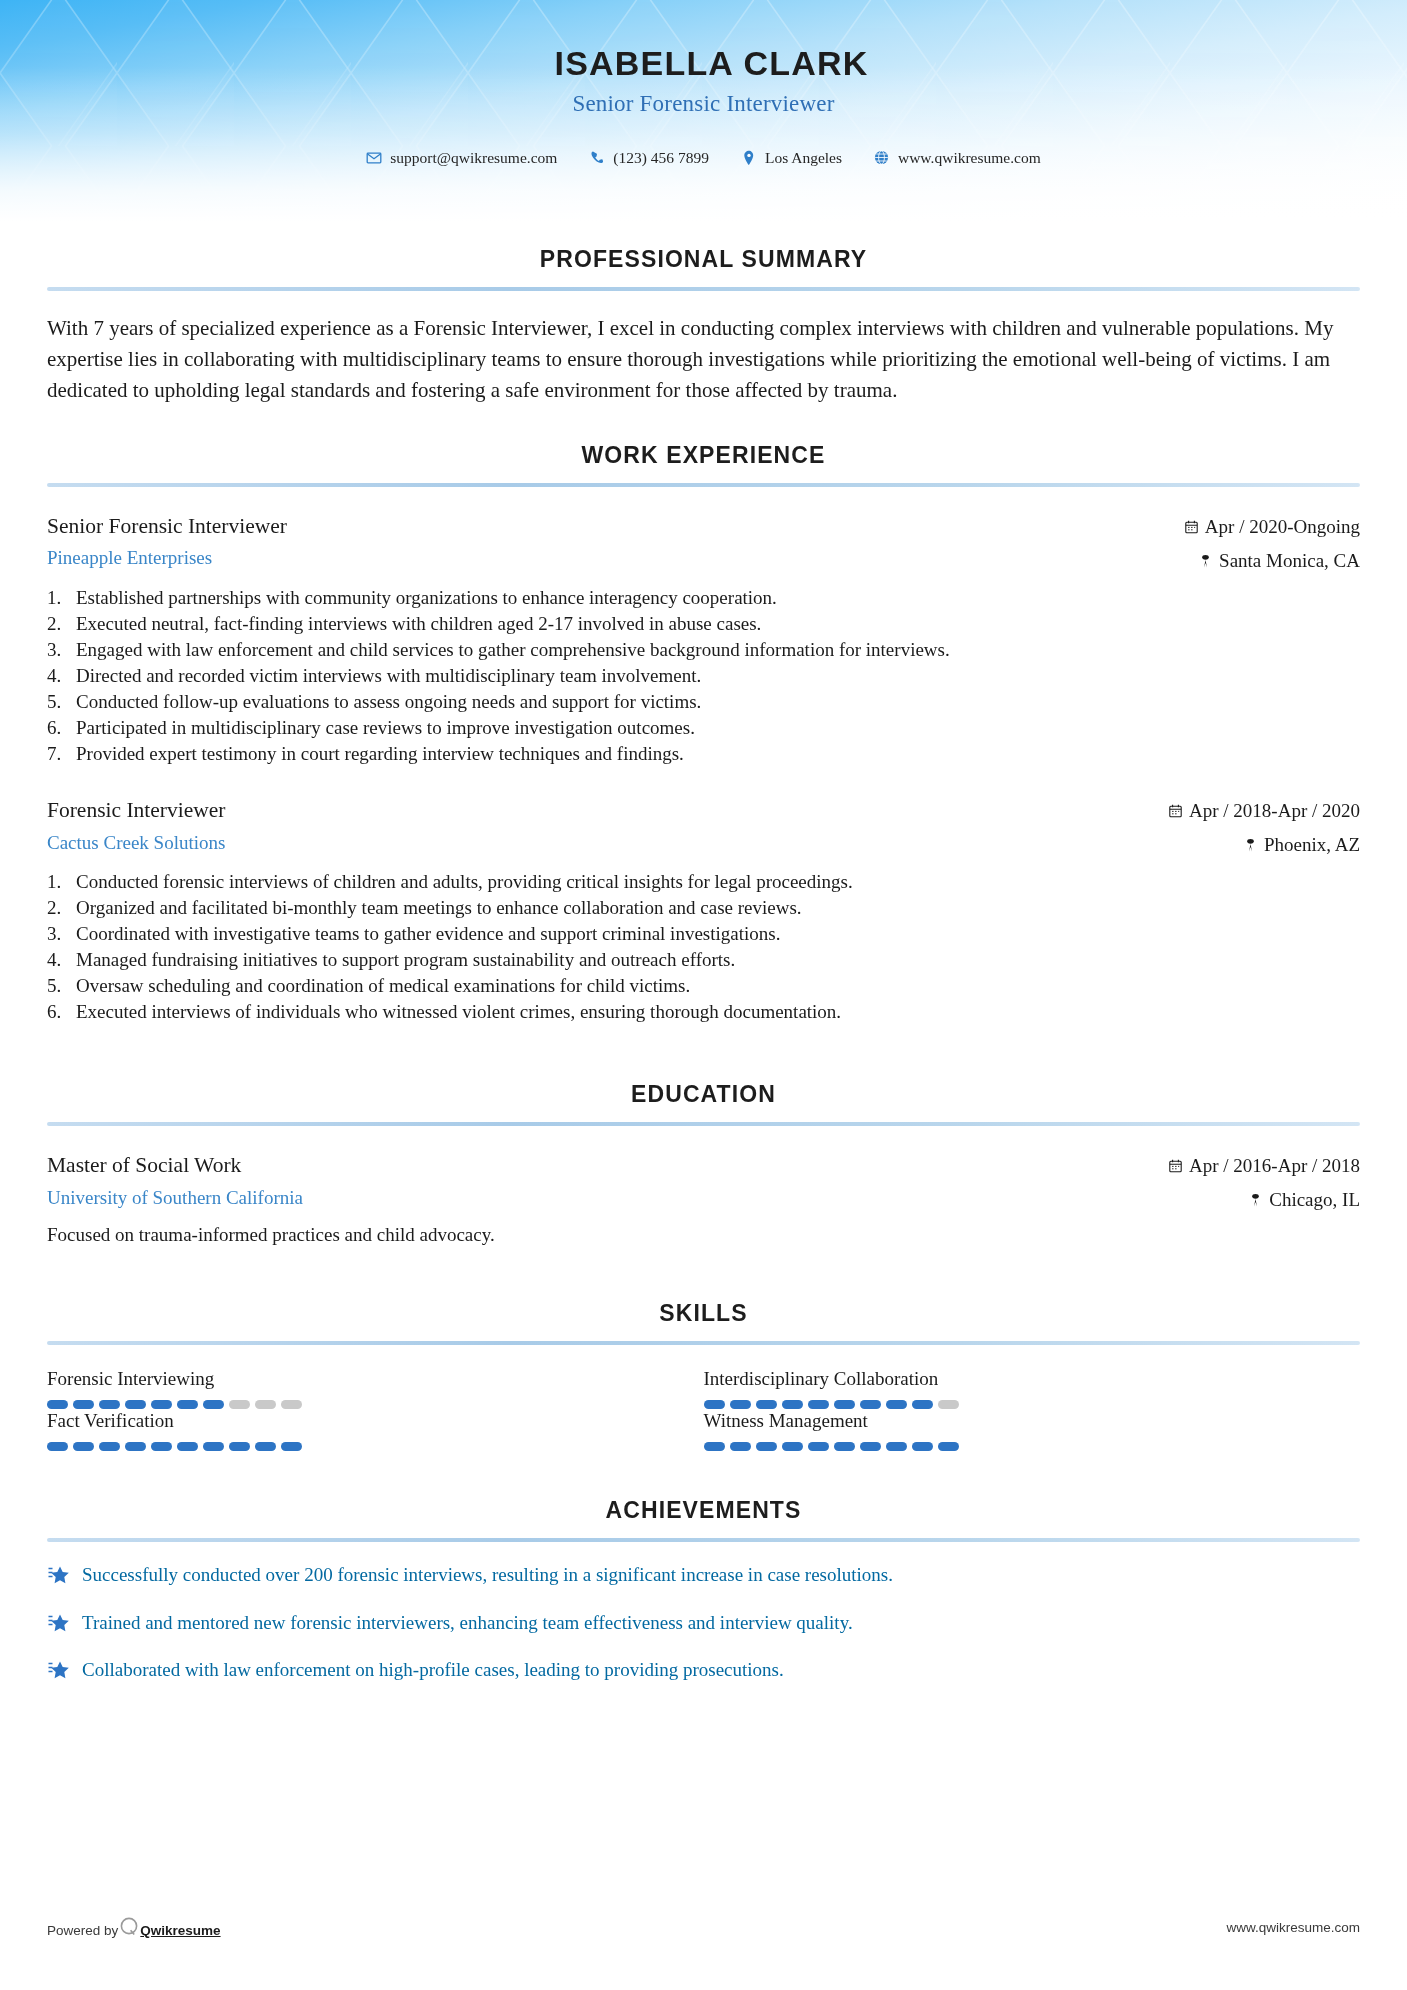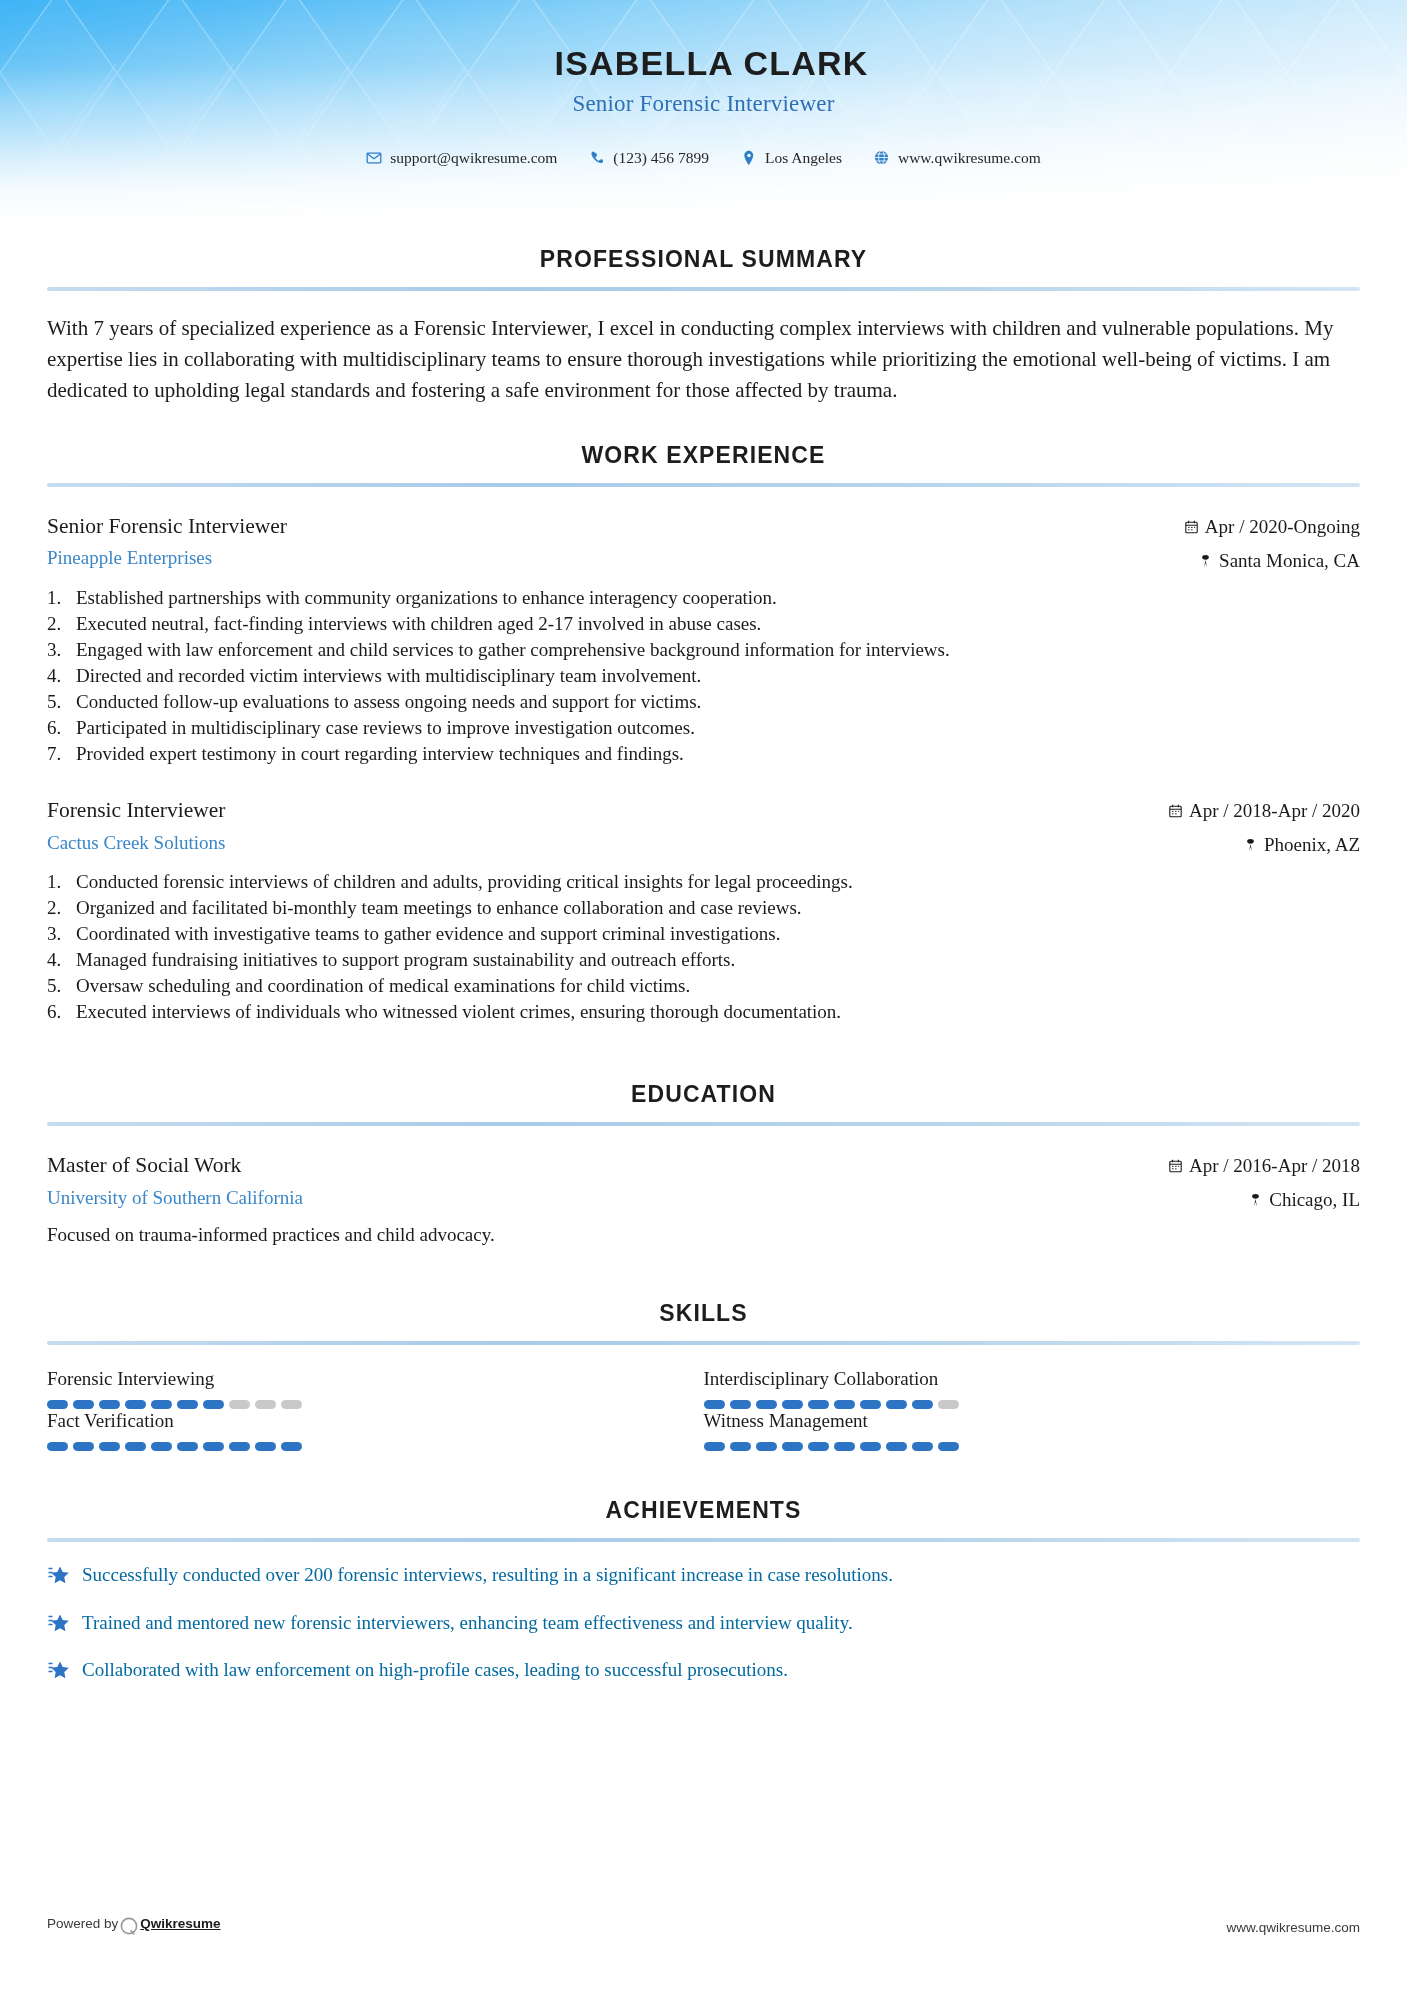--- a/index.html
+++ b/index.html
@@ -253,21 +253,21 @@
     bottom: 52px;
     display: flex;
     justify-content: space-between;
     align-items: center;
     font-family: "Liberation Sans", sans-serif;
     font-size: 13.5px;
     color: #3a3a3a;
   }
   .footer-left {
     display: flex;
-    align-items: flex-start;
+    align-items: flex-end;
     gap: 0;
   }
   .footer-logo { width: 22px; height: 22px; color: #9a9a9a; }
   .footer-logo svg { display: block; }
   .footer-brand {
     text-decoration: underline;
     color: #1b1b1b;
     font-weight: 600;
   }
   .footer-url { color: #3a3a3a; }
@@ -569,21 +569,21 @@
         </span>
         <span class="ach-text">Trained and mentored new forensic interviewers, enhancing team effectiveness and interview quality.</span>
       </div>
       <div class="ach-item">
         <span class="ach-icon">
           <svg width="22" height="22" viewBox="0 0 22 22" fill="currentColor">
             <path d="M1.5 4.5 h4 M1.5 8.5 h4 M1.5 12.5 h4" stroke="currentColor" stroke-width="1.4" fill="none"></path>
             <path d="M13 2.4 l2.7 5.6 6.1 .8 -4.5 4.3 1.1 6.1 -5.4-2.9 -5.4 2.9 1.1-6.1 -4.5-4.3 6.1-.8 Z"></path>
           </svg>
         </span>
-        <span class="ach-text">Collaborated with law enforcement on high-profile cases, leading to successful prosecutions.</span>
+        <span class="ach-text">Collaborated with law enforcement on high-profile cases, leading to providing prosecutions.</span>
       </div>
     </div>
   </div>
 </div>
 
 <div class="footer">
   <div class="footer-left">
     <span>Powered by</span>
     <span class="footer-logo">
       <svg width="22" height="22" viewBox="0 0 22 22" fill="none" stroke="currentColor" stroke-width="1.6">

